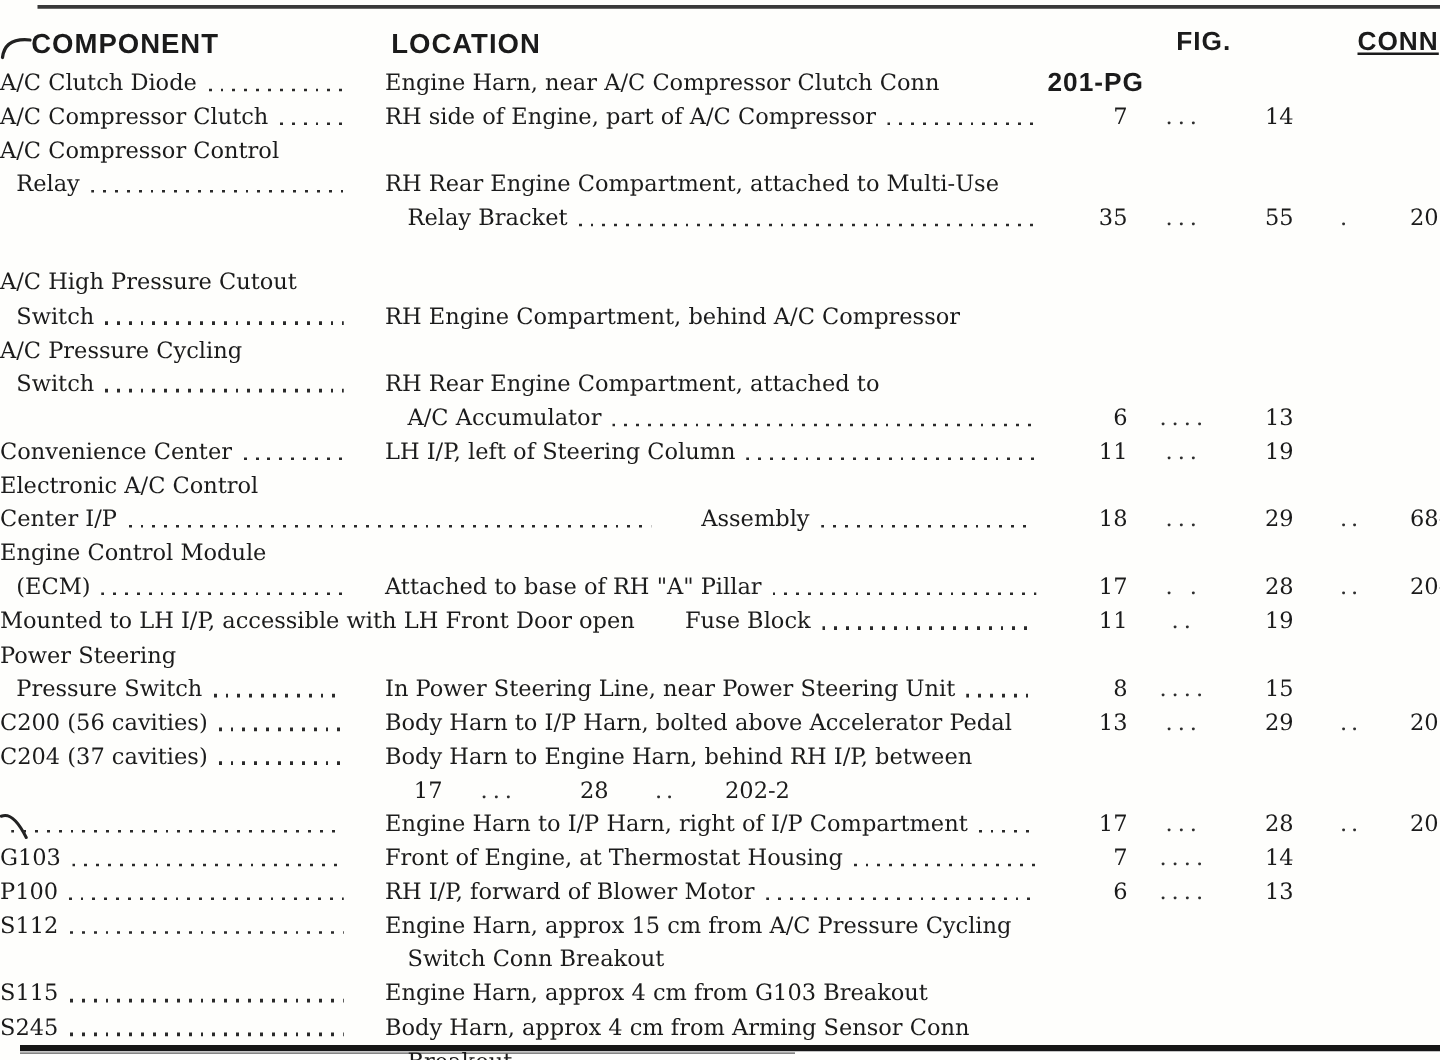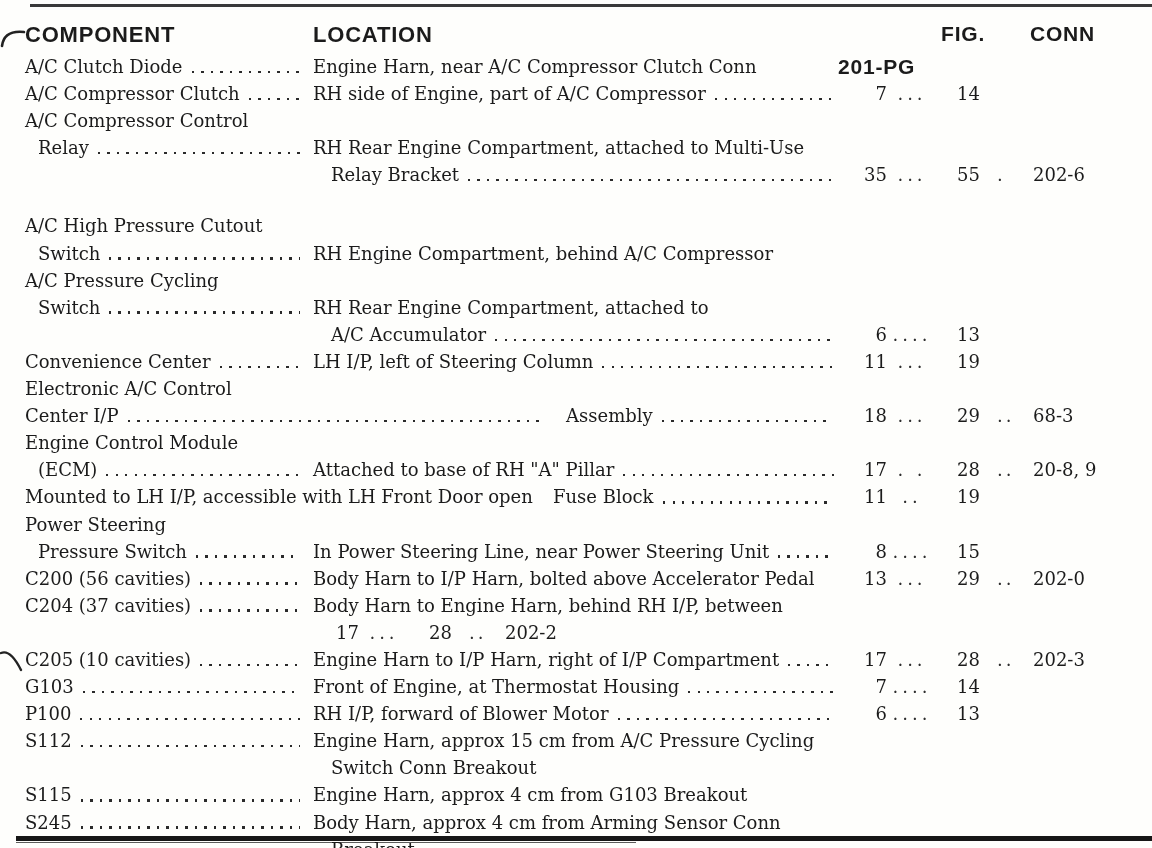--- a/index.html
+++ b/index.html
@@ -11,23 +11,23 @@
   .top-rule{left:30px;right:0;top:4px;height:3px;opacity:.85;}
   .bottom-rule{left:16px;right:0;top:836px;height:5px;}
   .bottom-rule2{left:16px;width:620px;top:842px;height:1px;opacity:.7;}
   .header{position:absolute;top:22px;left:0;width:100%;height:26px;
     font-family:"Liberation Sans", sans-serif;font-weight:bold;font-size:22px;letter-spacing:.8px;padding-left:12px;}
   .header span{position:absolute;white-space:nowrap;}
   .h-comp{left:25px;}
   .h-loc{left:313px;}
   .h-pg{left:838px;font-size:21px;margin-top:33px;}
   .h-fig{left:941px;font-size:21px;}
-  .h-conn{left:1030px;font-size:21px;}
+  .h-conn{left:1086px;font-size:21px;text-decoration:underline;}
   .rows{position:absolute;top:53px;left:0;right:0;}
-  .row{display:flex;height:27.1px;line-height:27.1px;font-size:18px;padding-left:25px;box-sizing:border-box;}
+  .row{display:flex;height:27.1px;line-height:27.1px;font-size:18px;box-sizing:border-box;gap:20px;}
   .row.gap-after{margin-bottom:24px;}
   .cell{display:flex;box-sizing:border-box;white-space:nowrap;overflow:visible;}
   .comp{width:288px;flex:none;}
   .loc{width:528px;flex:none;}
   .indent-c{padding-left:13px;}
   .indent-l{padding-left:18px;}
   .leader{flex:1 1 auto;height:2.4px;align-self:flex-end;margin:0 13px 7px 9px;
     background-image:repeating-linear-gradient(to right,#2a2a2a 0,#2a2a2a 2.3px,transparent 2.3px,transparent 9.5px);}
   .loc .leader{margin:0 7px 7px 9px;}
   .pg{width:46px;flex:none;justify-content:flex-end;}
@@ -327,21 +327,20 @@
       <div class="row">
         <div class="cell comp"></div>
         <div class="cell pg">17</div>
         <div class="cell d1">...</div>
         <div class="cell fig">28</div>
         <div class="cell d2">..</div>
         <div class="cell conn">202-2</div>
       </div>
       <div class="row">
         <div class="cell comp">
-          <div class="">C205 (10 cavities)</div>
           <div class="leader"></div>
         </div>
         <div class="cell loc">
           <div class="">Engine Harn to I/P Harn, right of I/P Compartment</div>
           <div class="leader"></div>
         </div>
         <div class="cell pg">17</div>
         <div class="cell d1">...</div>
         <div class="cell fig">28</div>
         <div class="cell d2">..</div>

